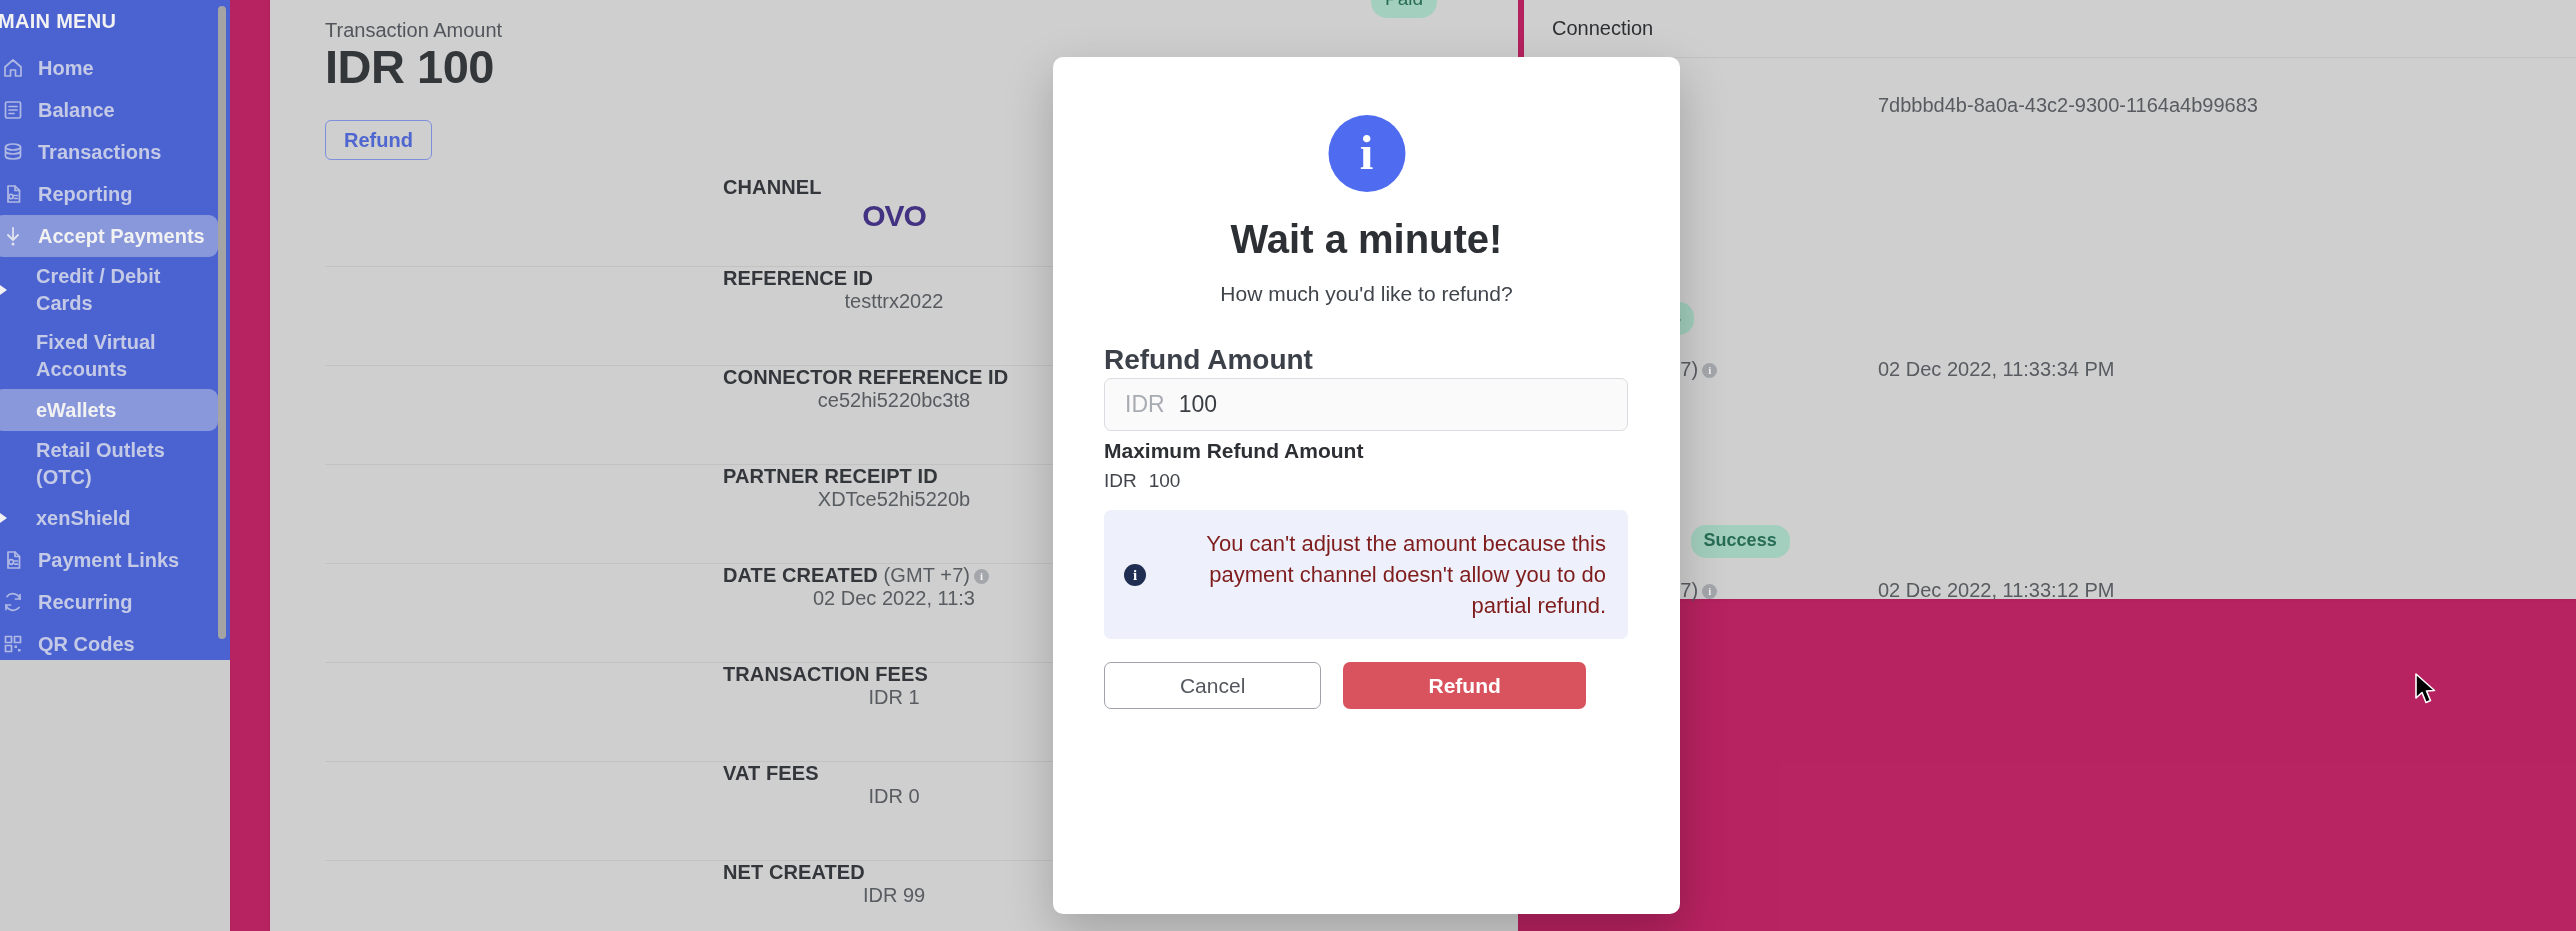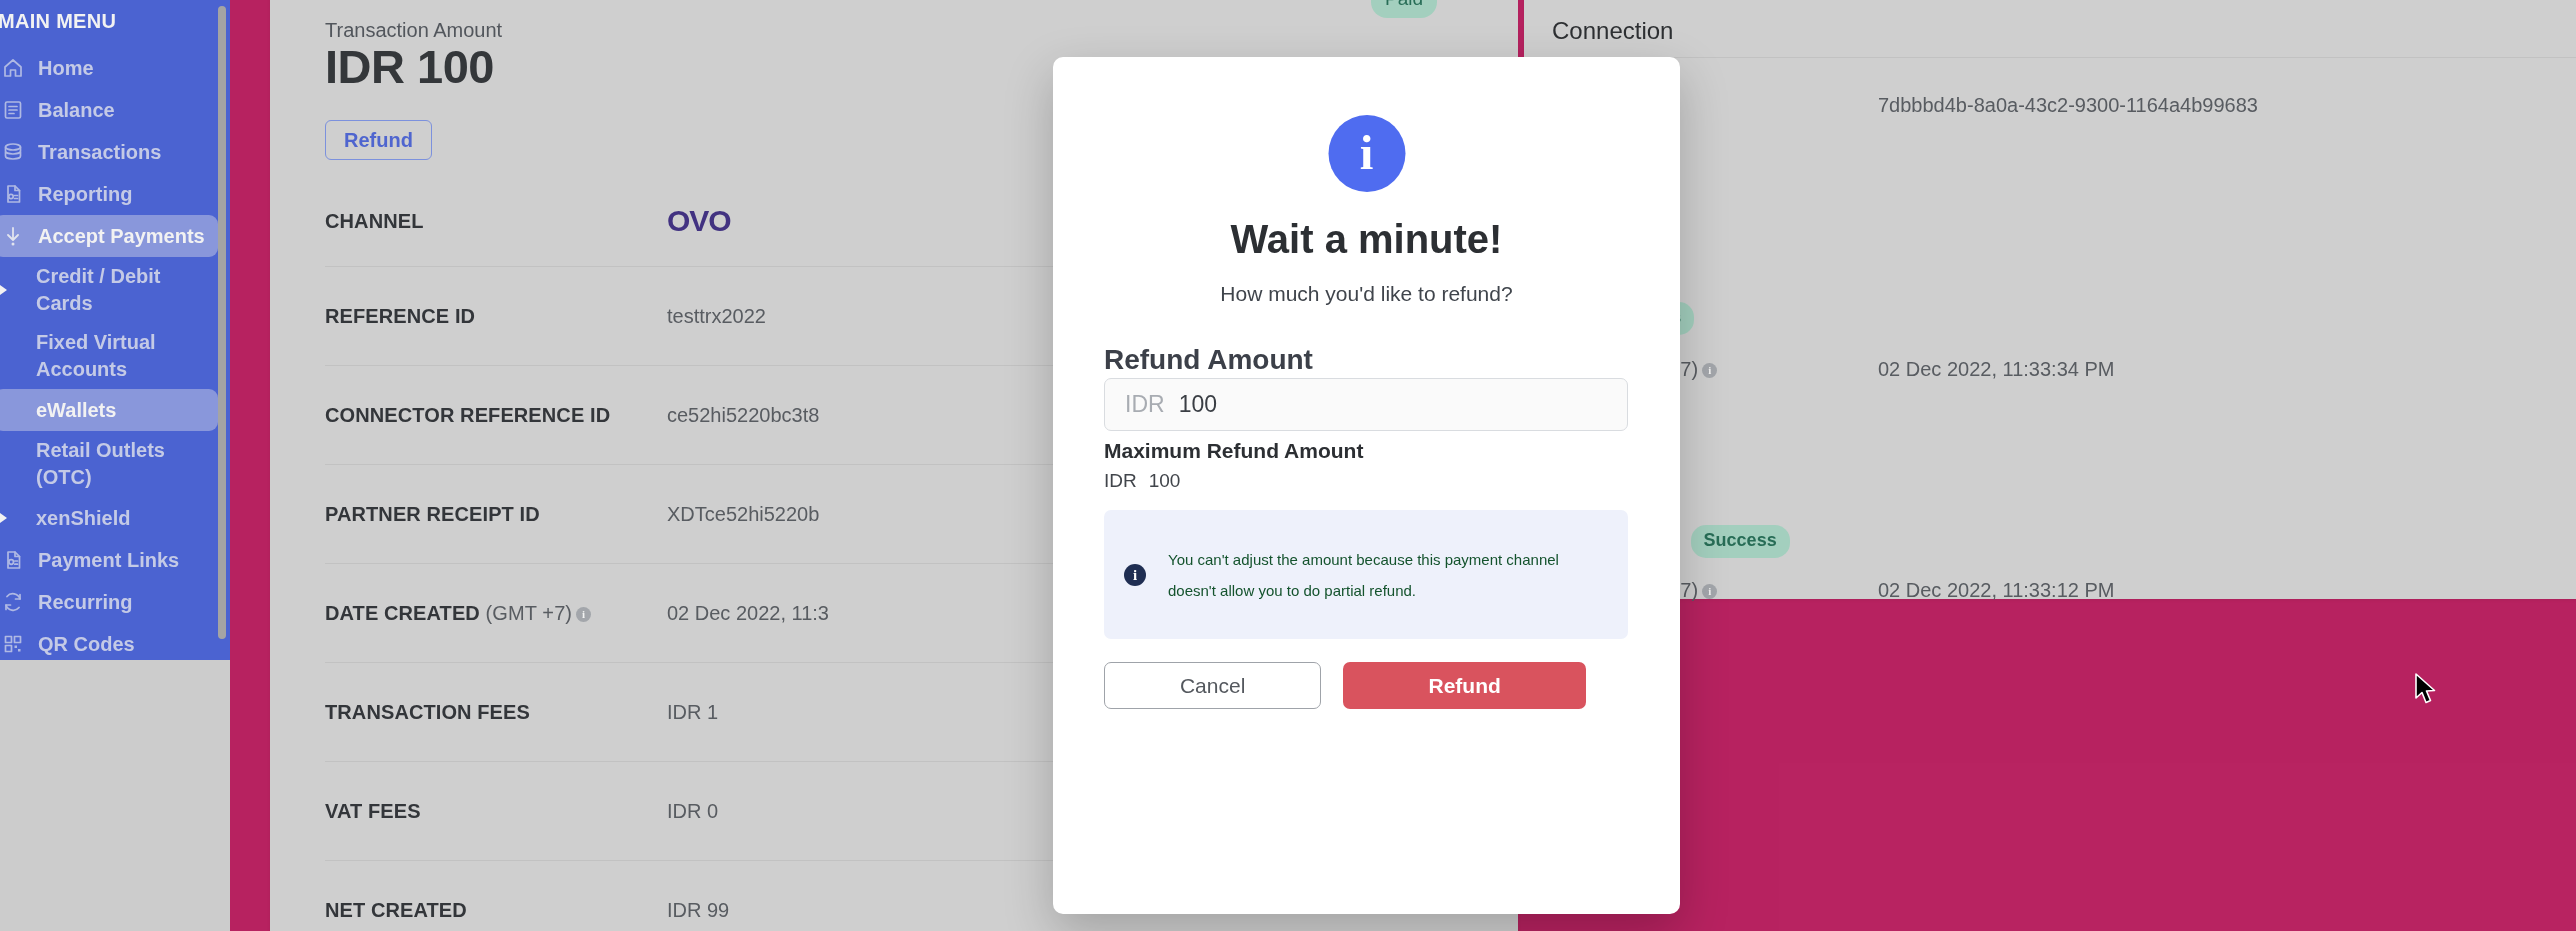--- a/index.html
+++ b/index.html
@@ -80,21 +80,21 @@
   }
   .card {
     position: absolute;
     background: #d8d8d8;
     box-shadow: 0 1px 3px rgba(0,0,0,.08);
   }
   #card-left  { left: 40px;   top: -34px;  width: 1248px; height: 1009px; }
   #card-right { left: 1294px; top: -34px;  width: 1088px; height: 633px; }
 
   .section-title {
-    font-size: 24px; color: #25282b; font-weight: normal;
+    font-size: 20px; color: #25282b; font-weight: normal;
     padding: 0;
   }
 
   
   #txn-label { position: absolute; left: 55px; top: 53px; font-size: 20px; color: #4d5259; }
   #txn-amount { position: absolute; left: 55px; top: 73px; font-size: 47px; font-weight: bold; color: #2c2f33; letter-spacing: -0.5px; }
   #refund-top-btn {
     position: absolute; left: 55px; top: 154px;
     width: 107px; height: 40px;
     border: 1px solid #7c93e8;
@@ -114,20 +114,21 @@
     border-radius: 16px;
   }
 
   
   #detail-table { position: absolute; left: 55px; top: 210px; width: 1138px; }
   .drow {
     display: flex; align-items: center;
     height: 99px;
     border-bottom: 1px solid #cacaca;
     font-size: 20px;
+    flex-direction: column;
   }
   .drow:first-child { height: 91px; }
   .dkey {
     width: 342px; min-width: 342px;
     color: #2b2e33; font-weight: bold;
     letter-spacing: 0.1px;
   }
   .dkey .soft { font-weight: normal; color: #54585e; }
   .dval { color: #54585e; white-space: nowrap; overflow: hidden; }
   .ovo-logo { color: #3b2a82; font-size: 30px; font-weight: bold; letter-spacing: -1px; }
@@ -235,21 +236,21 @@
     display: flex; align-items: center;
     padding: 0 22px 0 20px;
   }
   #alert-icon {
     width: 22px; min-width: 22px; height: 22px; border-radius: 50%;
     background: #1f2e52; color: #ffffff;
     font-size: 15px; font-weight: bold; text-align: center; line-height: 22px;
     font-family: "Liberation Serif", serif;
     margin-right: 22px;
   }
-  #alert-text { color: #14532d; font-size: 15px; line-height: 31px; }
+  #alert-text { color: #7f1d1d; font-size: 22px; line-height: 31px; text-align: right; }
   #modal-actions {
     position: absolute; left: 51px; top: 605px;
     width: 482px; display: flex; gap: 22px;
   }
   .mbtn {
     height: 47px; border-radius: 7px;
     font-size: 21px; cursor: pointer;
     font-family: "Liberation Sans", sans-serif;
   }
   #cancel-btn {

